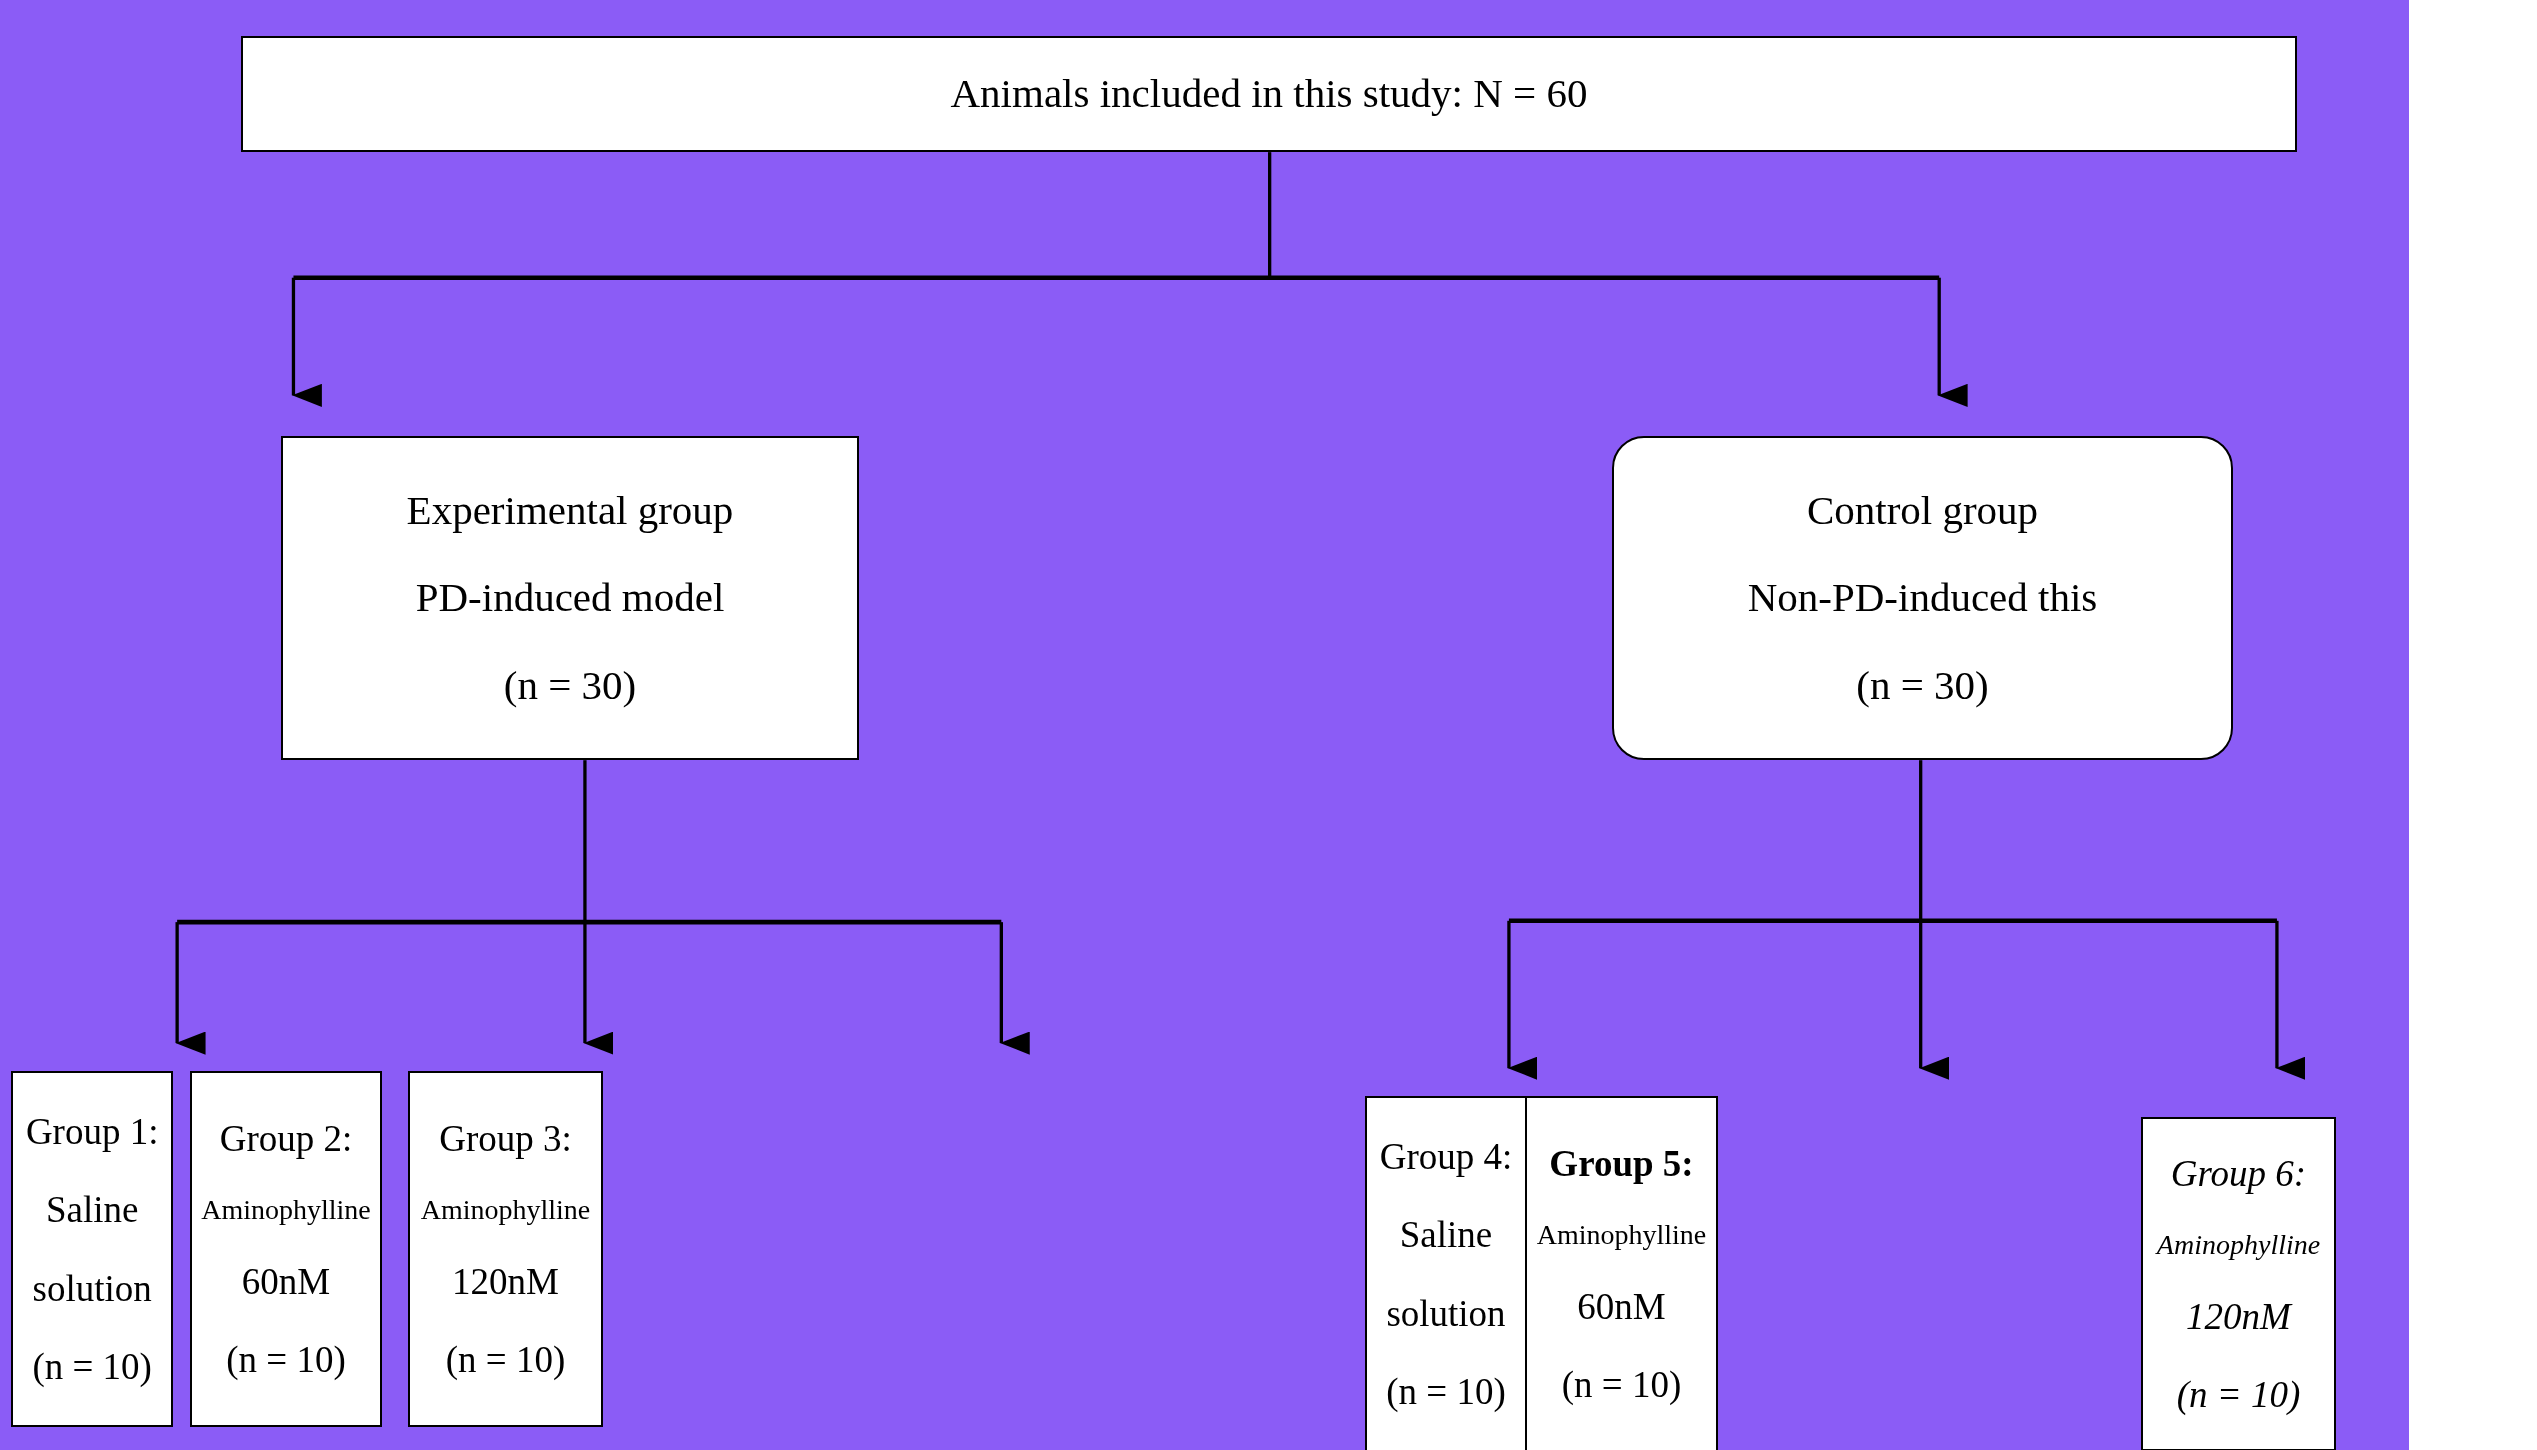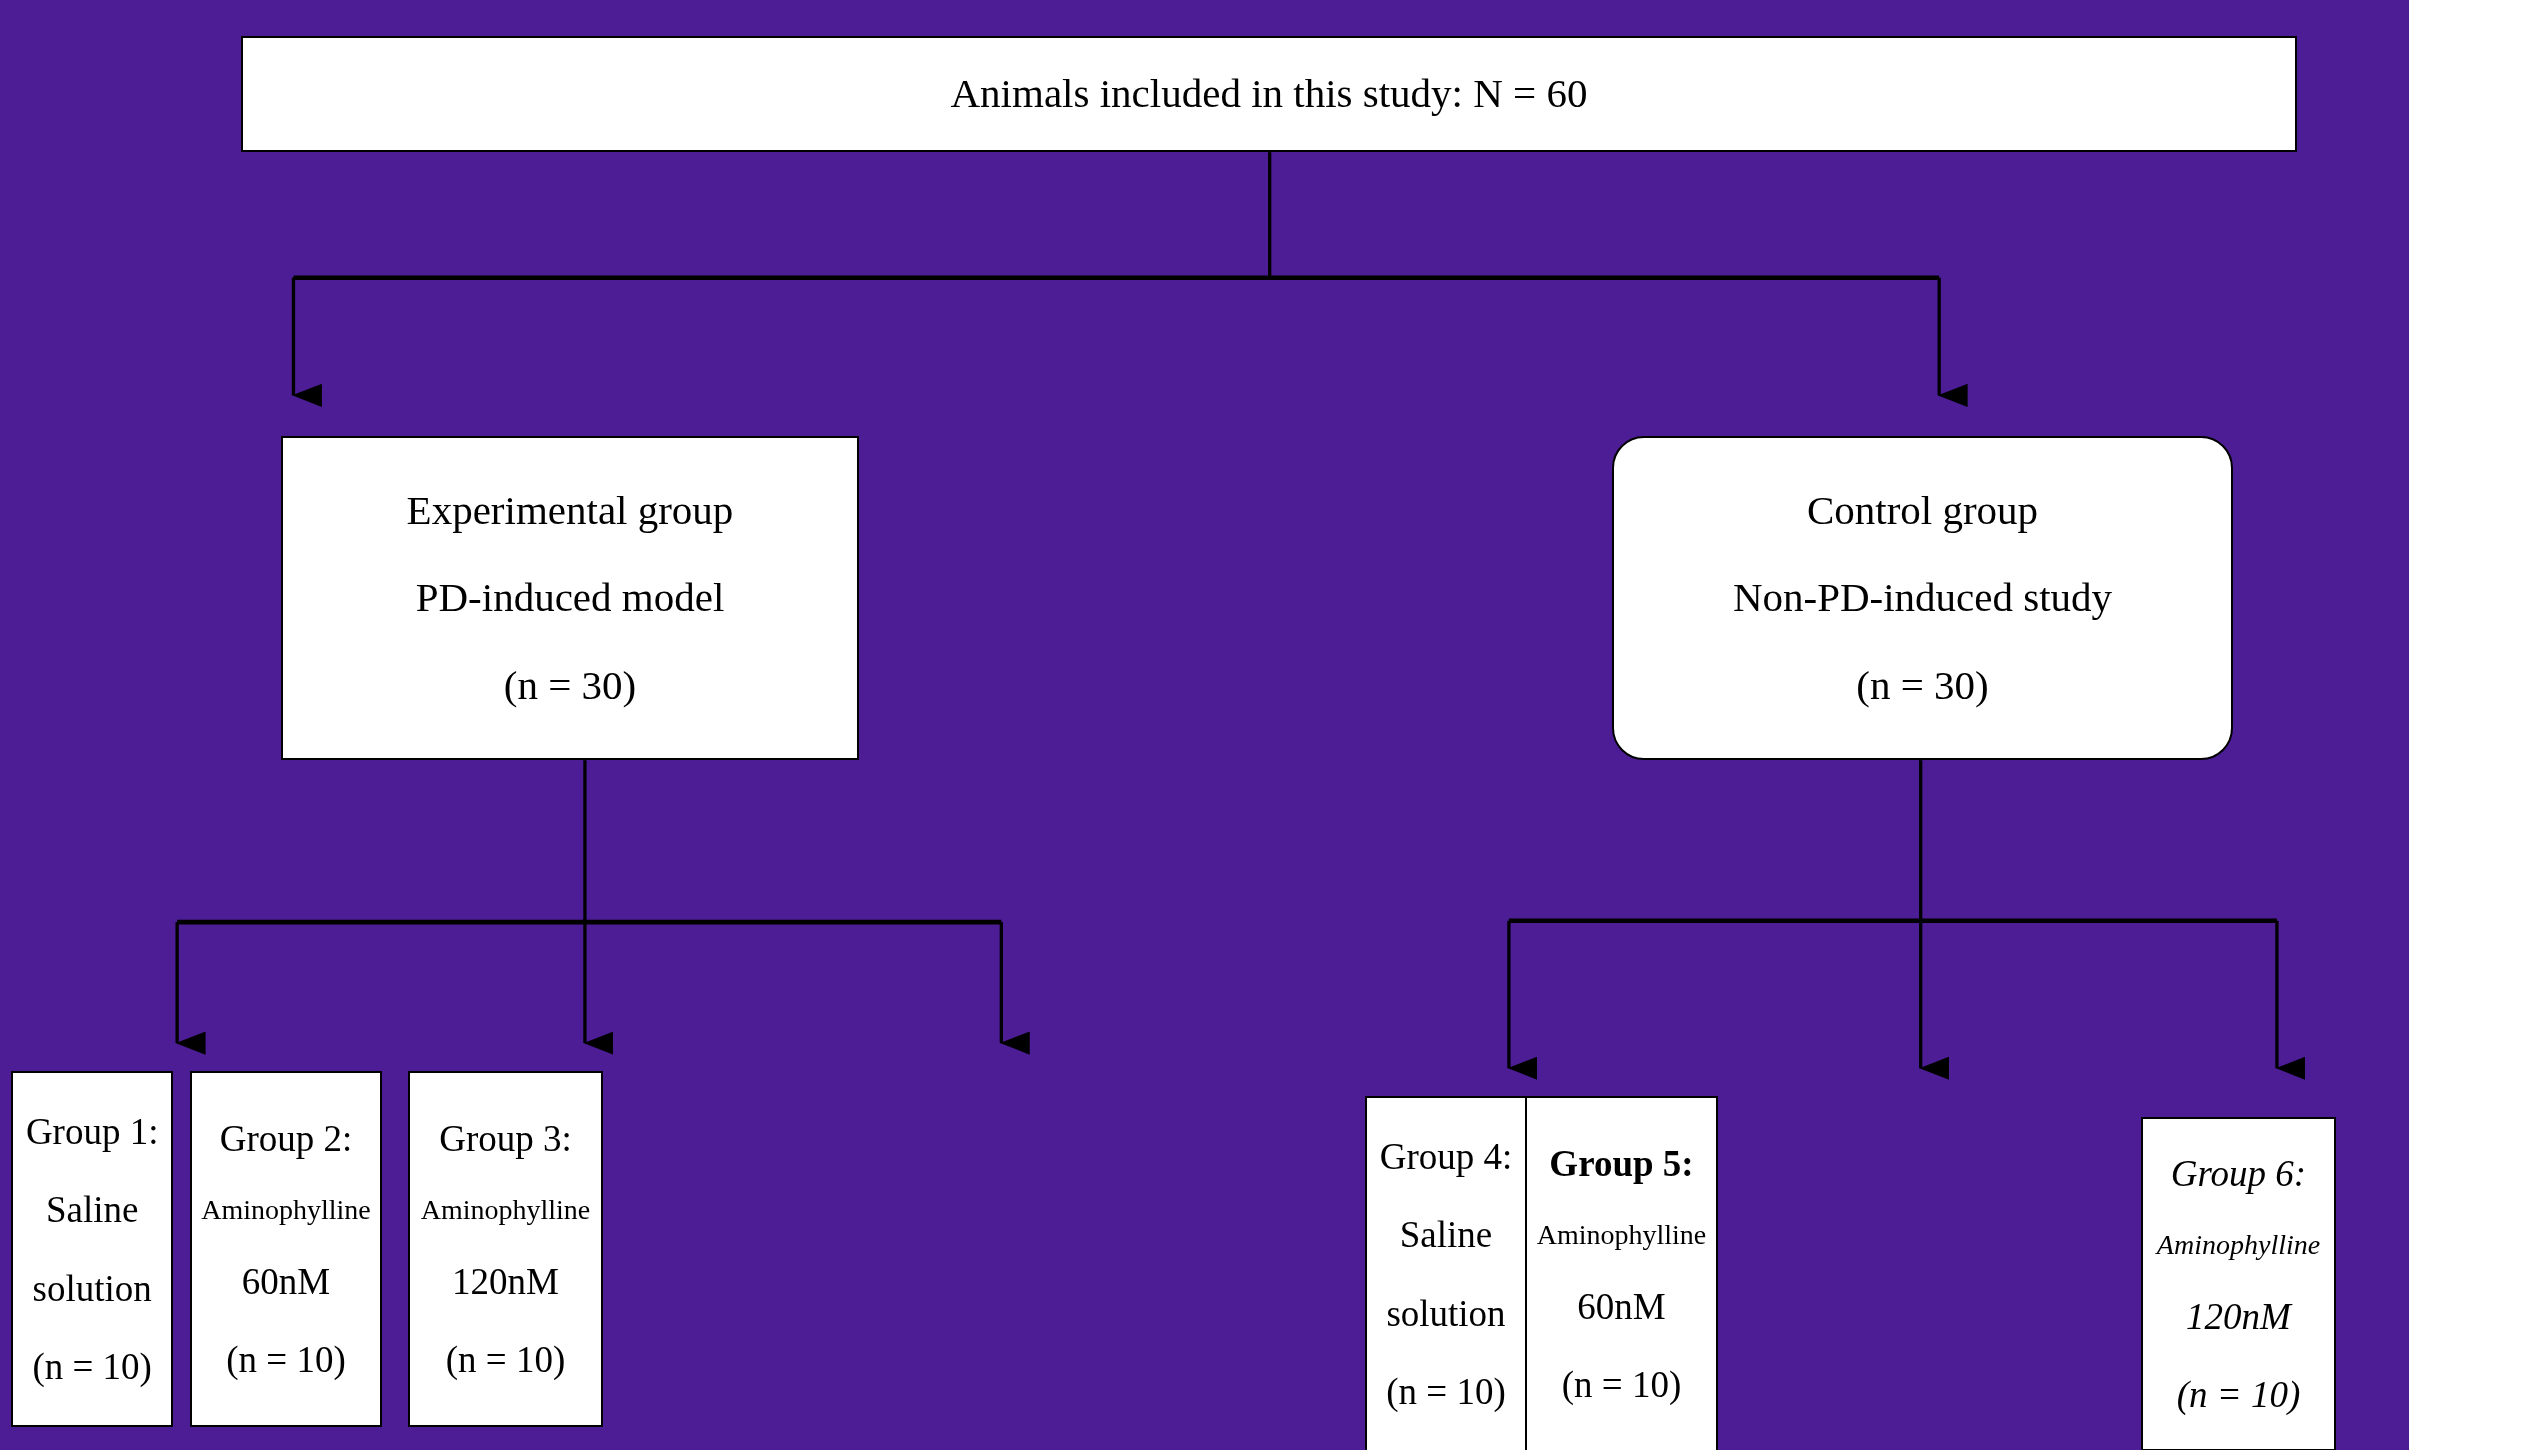--- a/index.html
+++ b/index.html
@@ -12,21 +12,21 @@
     width: 2538px;
     height: 1451px;
     font-family: "Liberation Serif", "DejaVu Serif", serif;
     color: #000000;
     overflow: hidden;
   }
   #flowchart-root {
     position: relative;
     width: 2409px;
     height: 1451px;
-    background: #4c1d95;
+    background: #8b5cf6;
   }
   #connector-layer {
     position: absolute;
     left: 0;
     top: 0;
     width: 2538px;
     height: 1451px;
     pointer-events: none;
   }
   .node-box {
@@ -129,21 +129,21 @@
   </div>
 
   <div class="node-box" id="node-experimental">
     <span class="node-line">Experimental group</span>
     <span class="node-line">PD-induced model</span>
     <span class="node-line">(n = 30)</span>
   </div>
 
   <div class="node-box" id="node-control">
     <span class="node-line">Control group</span>
-    <span class="node-line">Non-PD-induced study</span>
+    <span class="node-line">Non-PD-induced this</span>
     <span class="node-line">(n = 30)</span>
   </div>
 
   <div class="node-box group-box" id="node-group-1">
     <span class="node-line" style="font-size: 37px;">Group 1:</span>
     <span class="node-line" style="font-size: 37px;">Saline</span>
     <span class="node-line" style="font-size: 37px;">solution</span>
     <span class="node-line" style="font-size: 37px;">(n = 10)</span>
   </div>
 

